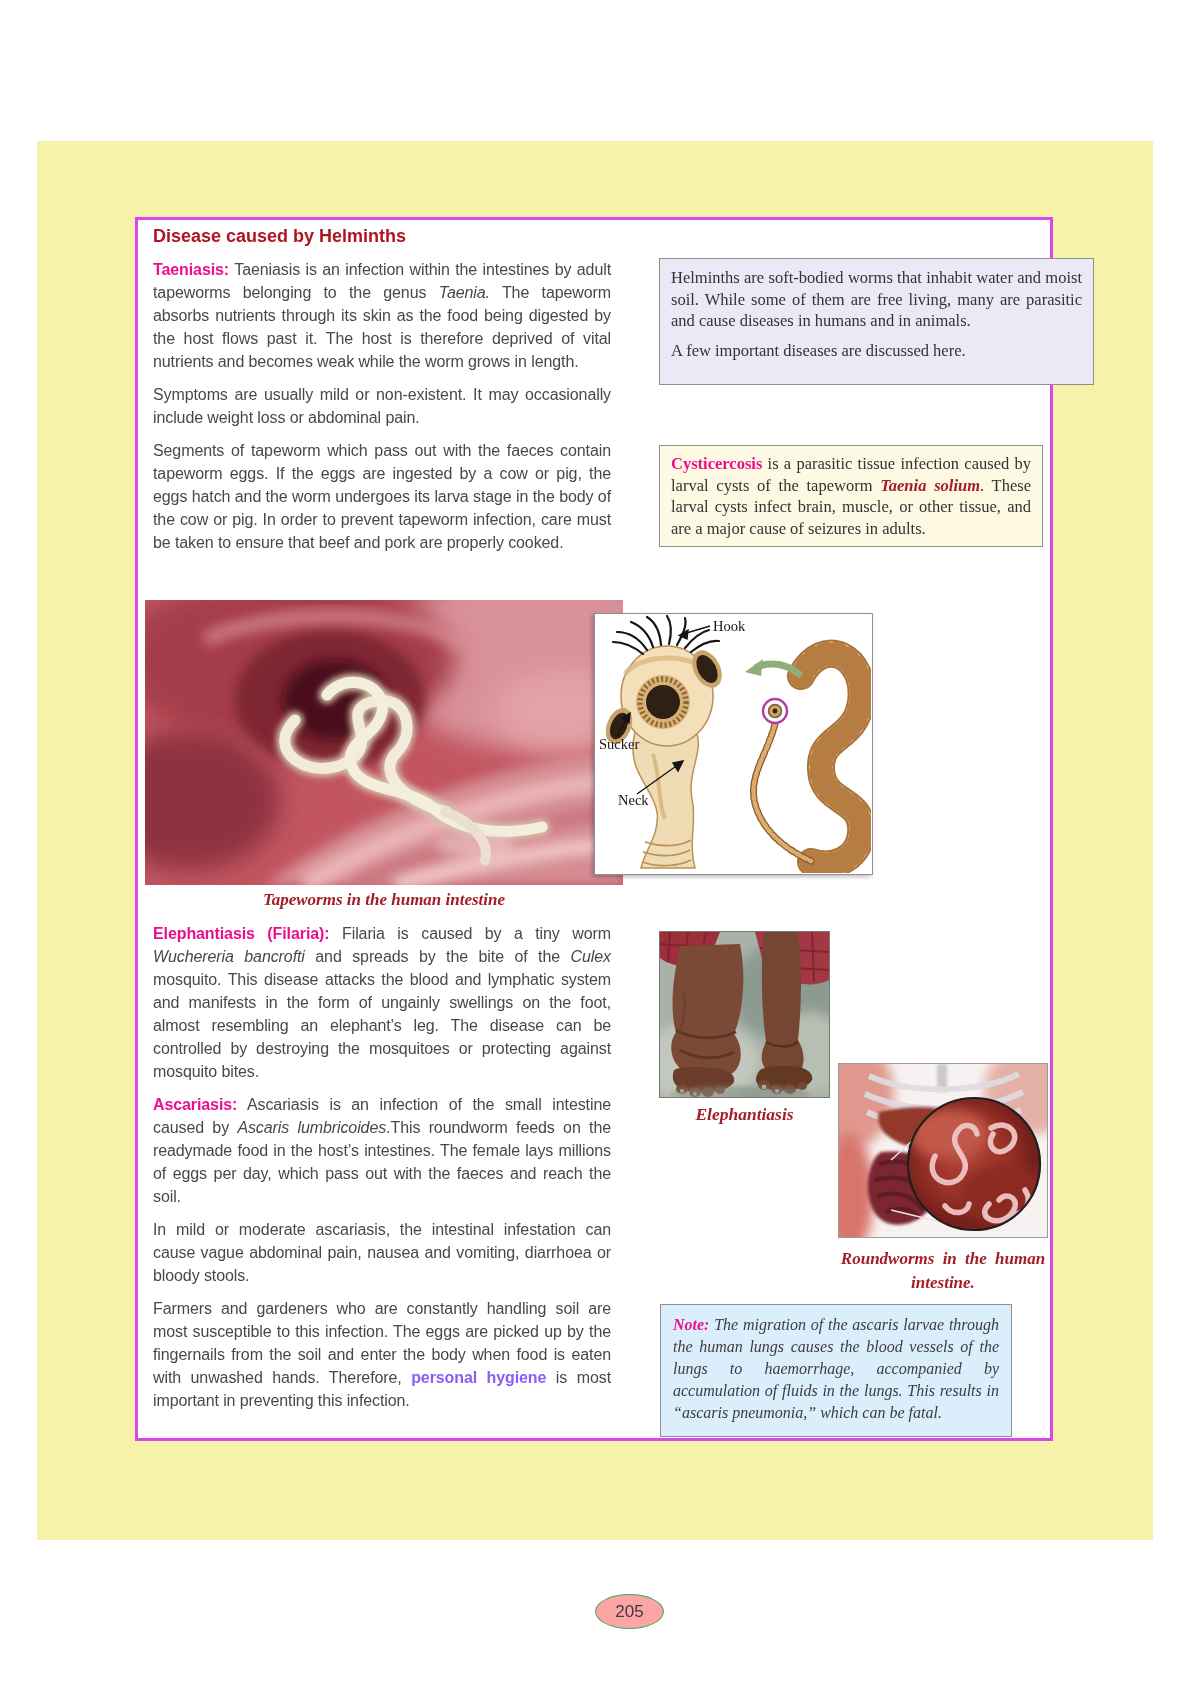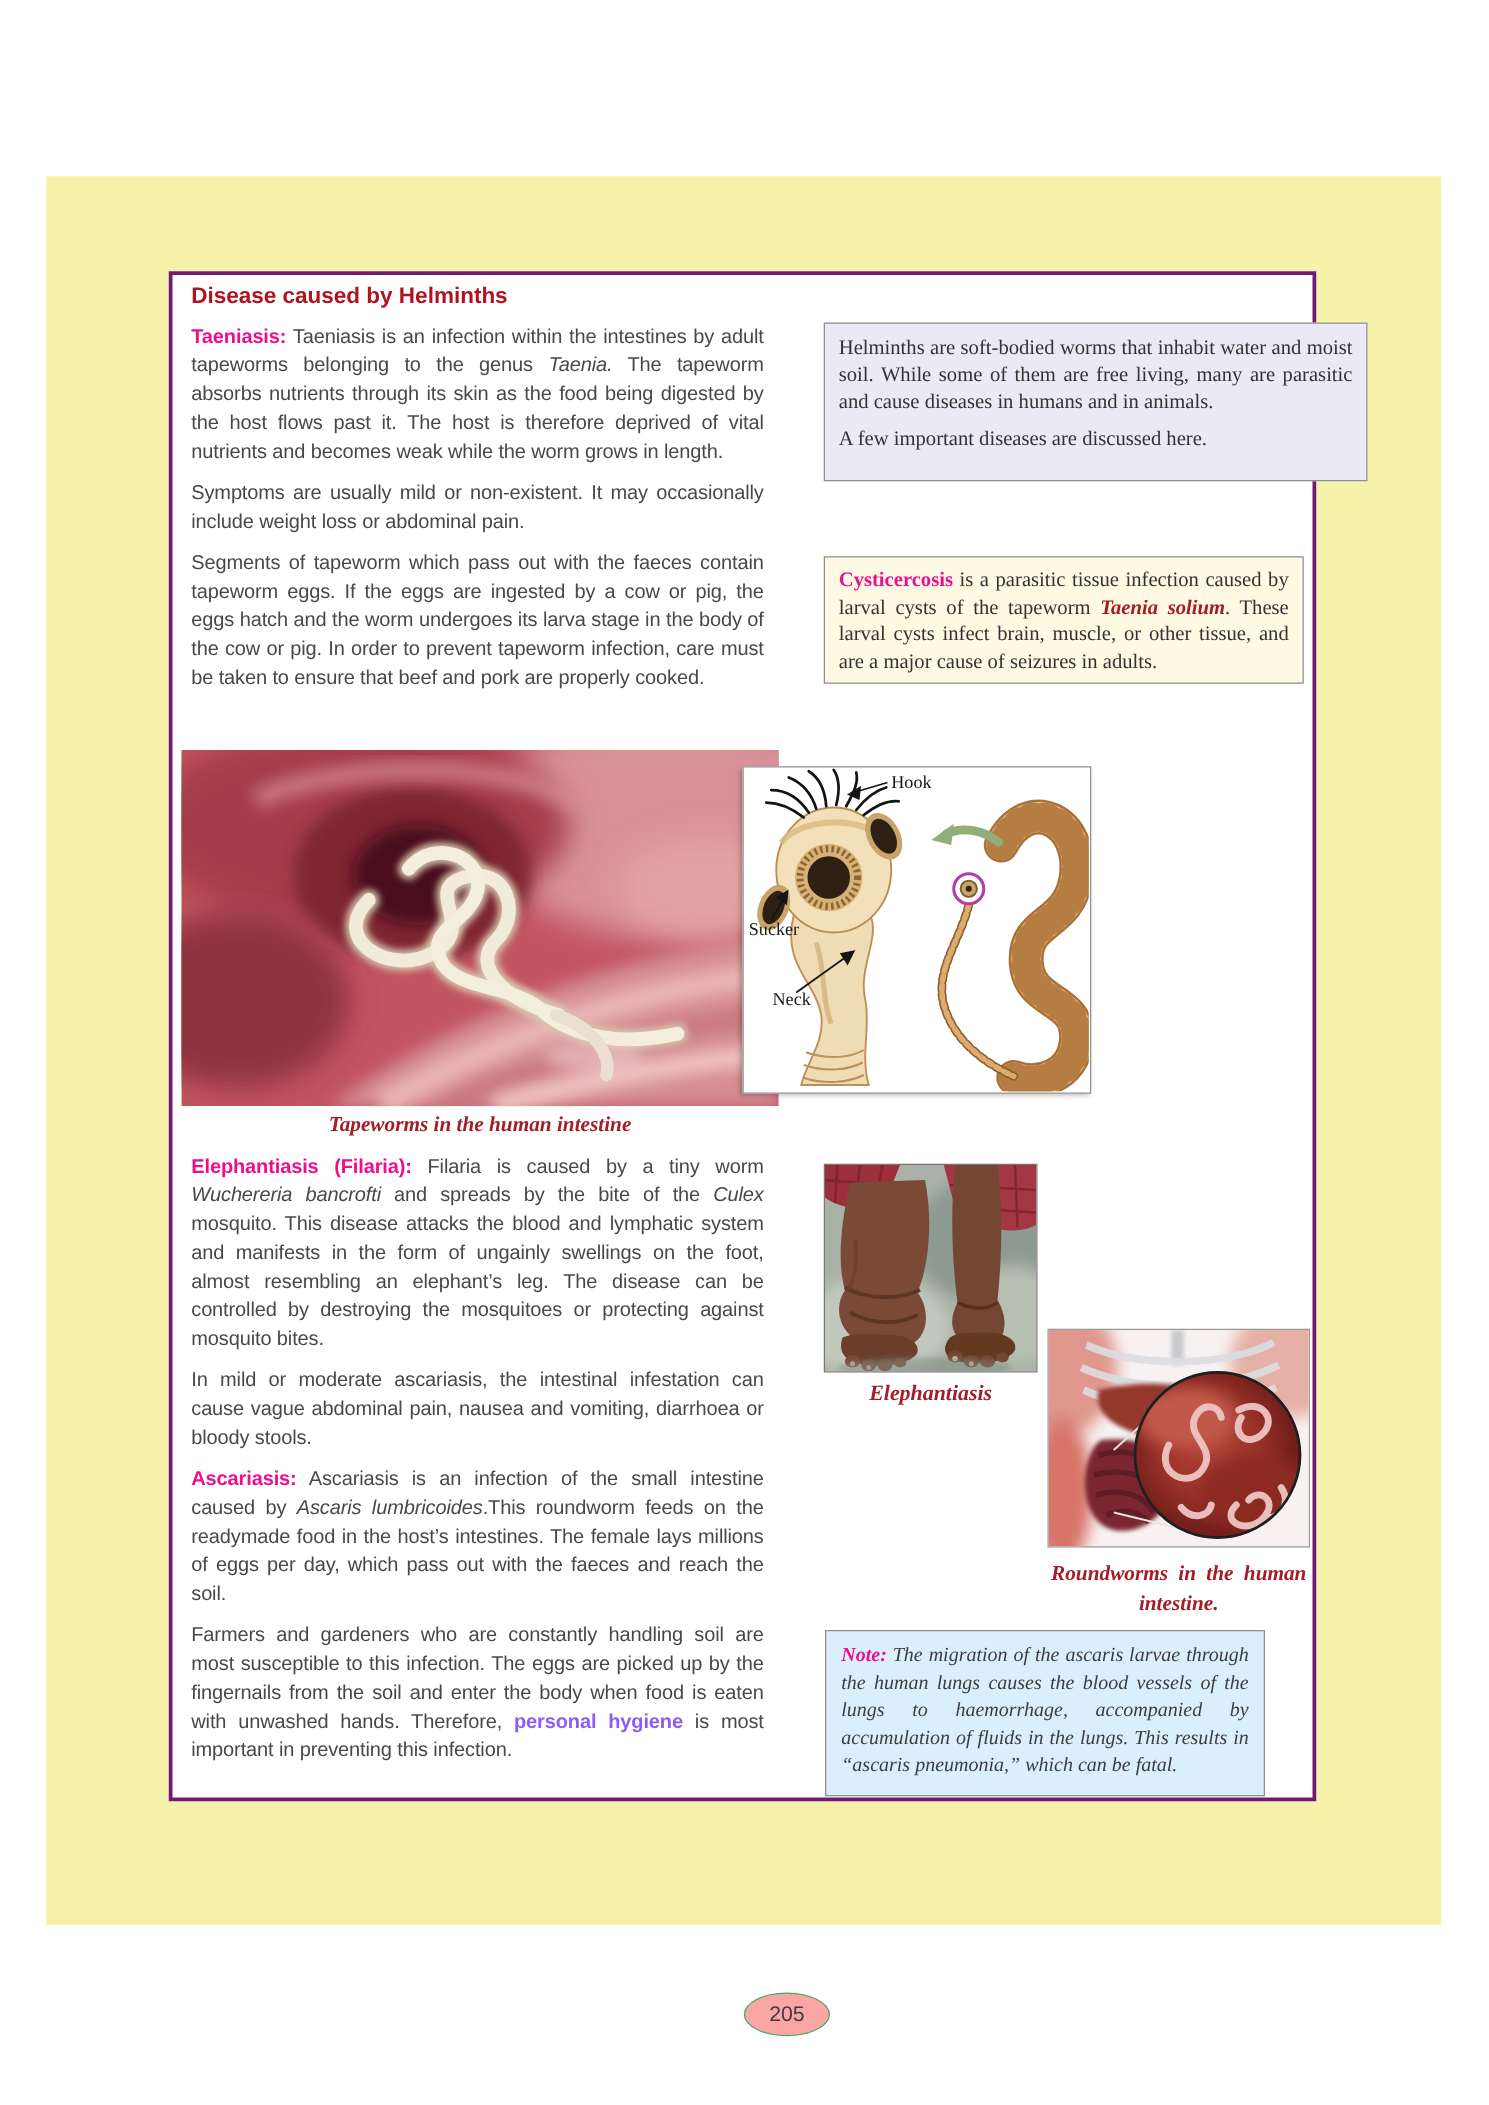--- a/index.html
+++ b/index.html
@@ -1,20 +1,20 @@
 <!DOCTYPE html>
 <html><head>
 <meta charset="utf-8">
 <style>
   html,body{margin:0;padding:0;background:#ffffff;}
   .page{position:relative;width:1191px;height:1684px;background:#ffffff;overflow:hidden;
         font-family:"Liberation Sans",sans-serif;}
   .yellow-panel{position:absolute;left:37px;top:141px;width:1116px;height:1399px;background:#f6f2aa;}
   .content-box{position:absolute;left:98px;top:76px;width:918px;height:1224px;background:#ffffff;
-               border:3px solid #701a75;box-sizing:border-box;}
+               border:3px solid #d946ef;box-sizing:border-box;}
   
   .col-left{position:absolute;left:15px;top:4px;width:458px;color:#48484a;}
   .col-left-bottom{position:absolute;left:15px;top:702px;width:458px;color:#48484a;}
   h1.heading{margin:0 0 10px 0;font-size:18px;line-height:24px;font-weight:bold;color:#b11420;}
   p.body-p{margin:0 0 10px 0;font-size:16px;line-height:23px;text-align:justify;letter-spacing:-0.1px;}
   p.body-p:last-child{margin-bottom:0;}
   .lbl{color:#ec0e8e;font-weight:bold;}
   .body-p i{font-style:italic;}
   .body-p b{font-weight:bold;color:#8b5cf6;}
   
@@ -167,22 +167,22 @@
         </svg>
         <div class="diag-label" style="left:118px;top:4px;">Hook</div>
         <div class="diag-label" style="left:4px;top:122px;">Sucker</div>
         <div class="diag-label" style="left:6px;top:178px;margin-left:17px;">Neck</div>
       </div>
 
       <div class="cap cap-tapeworms">Tapeworms in the human intestine</div>
 
       <div class="col-left-bottom">
         <p class="body-p"><span class="lbl">Elephantiasis (Filaria):</span><span> Filaria is caused by a tiny worm </span><i>Wuchereria bancrofti</i><span> and spreads by the bite of the </span><i>Culex</i><span> mosquito. This disease attacks the blood and lymphatic system and manifests in the form of ungainly swellings on the foot, almost resembling an elephant’s leg. The disease can be controlled by destroying the mosquitoes or protecting against mosquito bites.</span></p>
+        <p class="body-p"><span class="lbl">Ascariasis:</span><span> Ascariasis is an infection of the small intestine caused by </span><i>Ascaris lumbricoides</i><span>.This roundworm feeds on the readymade food in the host’s intestines. The female lays millions of eggs per day, which pass out with the faeces and reach the soil.</span></p>
         <p class="body-p">In mild or moderate ascariasis, the intestinal infestation can cause vague abdominal pain, nausea and vomiting, diarrhoea or bloody stools.</p>
-        <p class="body-p"><span class="lbl">Ascariasis:</span><span> Ascariasis is an infection of the small intestine caused by </span><i>Ascaris lumbricoides</i><span>.This roundworm feeds on the readymade food in the host’s intestines. The female lays millions of eggs per day, which pass out with the faeces and reach the soil.</span></p>
         <p class="body-p"><span>Farmers and gardeners who are constantly handling soil are most susceptible to this infection. The eggs are picked up by the fingernails from the soil and enter the body when food is eaten with unwashed hands. Therefore, </span><b>personal hygiene</b><span> is most important in preventing this infection.</span></p>
       </div>
 
       <div class="side-box helminths-box">
         <p>Helminths are soft-bodied worms that inhabit water and moist soil. While some of them are free living, many are parasitic and cause diseases in humans and in animals.</p>
         <p>A few important diseases are discussed here.</p>
       </div>
 
       <div class="side-box cysticercosis-box"><span class="cyst-label">Cysticercosis</span><span> is a parasitic tissue infection caused by larval cysts of the tapeworm </span><span class="taenia-solium">Taenia solium</span><span>. These larval cysts infect brain, muscle, or other tissue, and are a major cause of seizures in adults.</span></div>
 

